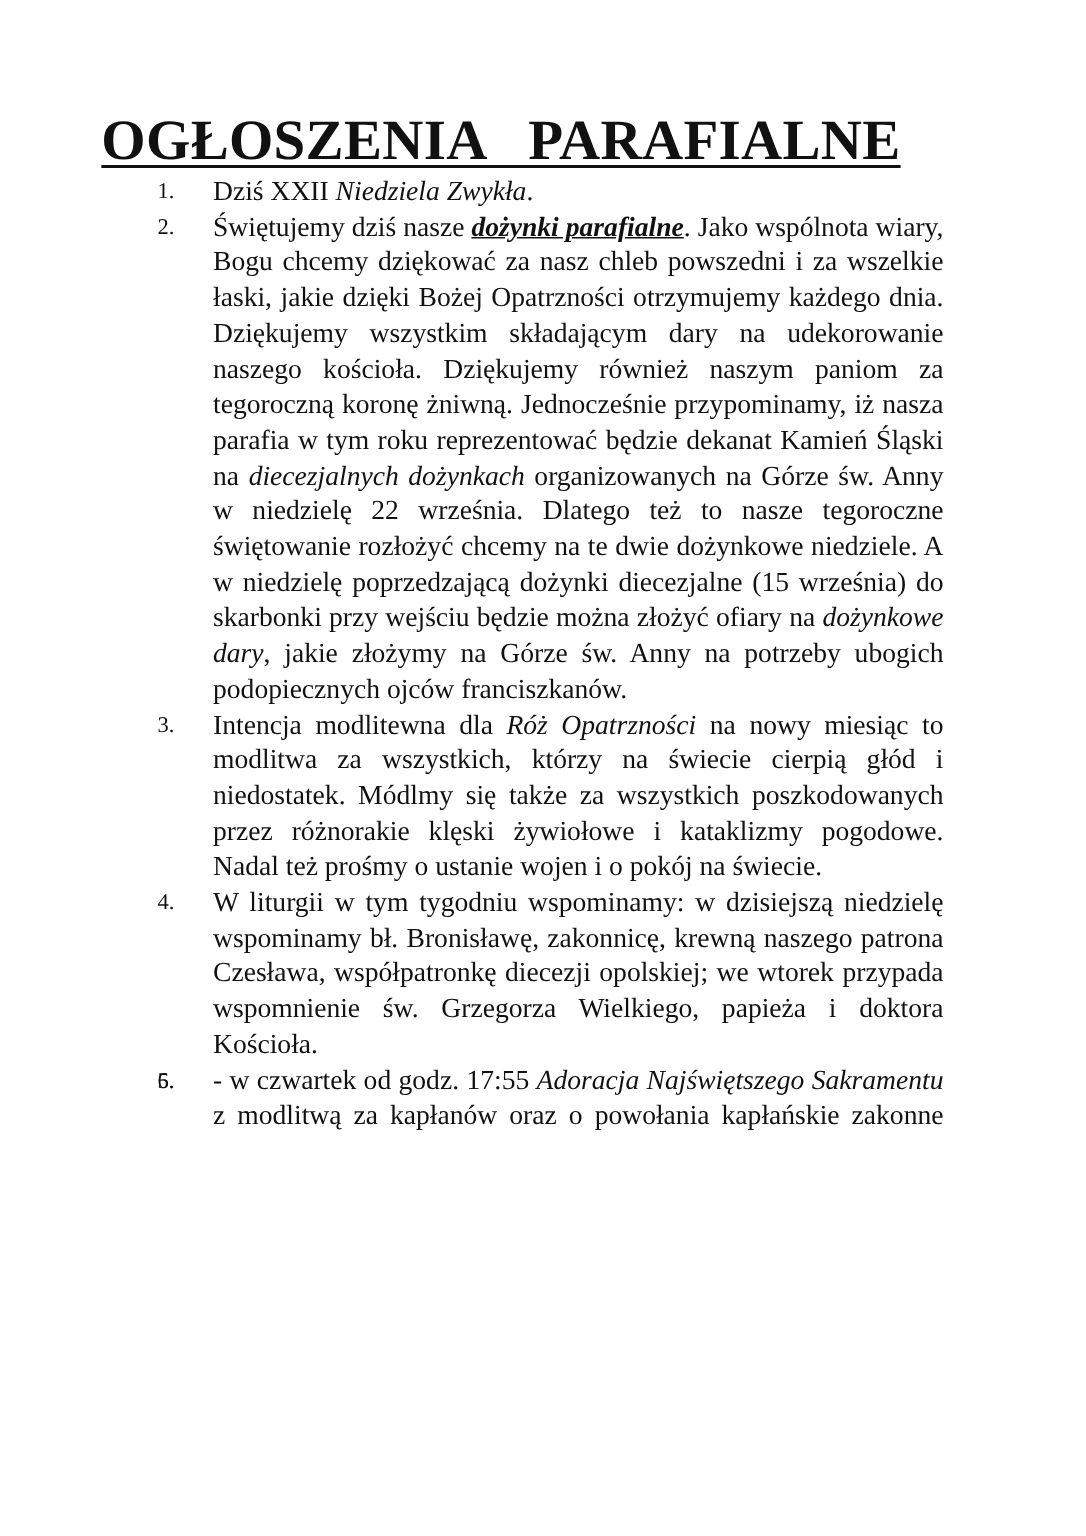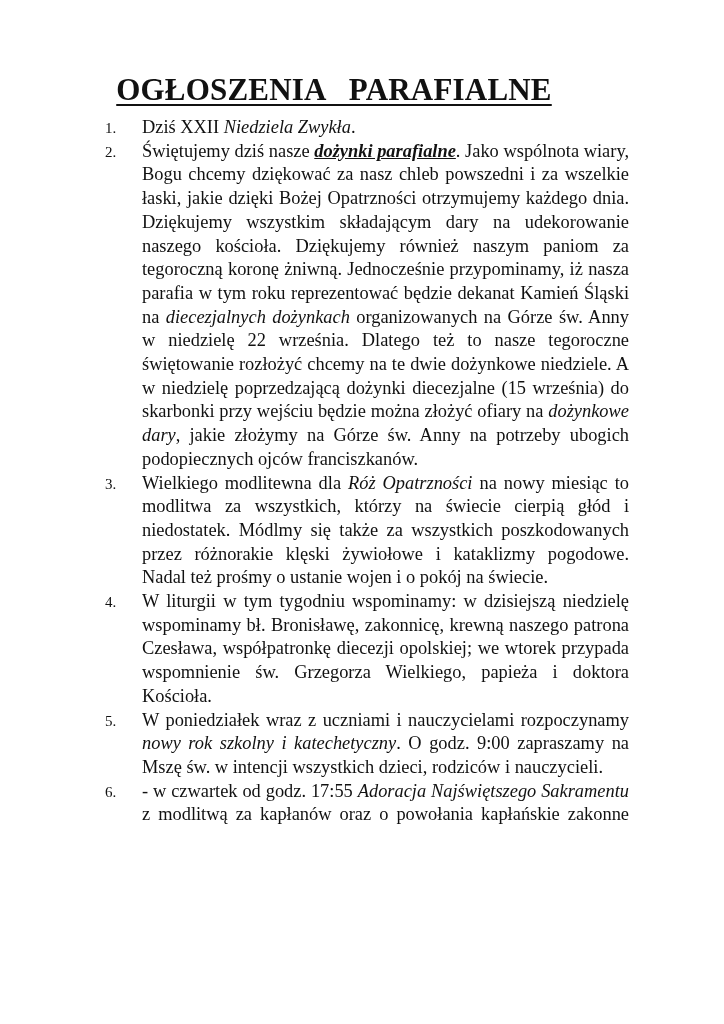--- a/index.html
+++ b/index.html
@@ -1,19 +1,19 @@
 <!DOCTYPE html>
 <html><head>
   <meta charset="utf-8">
   <style>
     html, body { margin: 0; padding: 0; background: #ffffff; }
     body { width: 724px; height: 1024px; position: relative; overflow: hidden;
            font-family: "Liberation Serif", "DejaVu Serif", serif; color: #111; }
     .title { position: absolute; left: 0; top: 72px; width: 668px; text-align: center;
-             font-size: 31px; font-weight: bold; letter-spacing: 0.2px; }
+             font-size: 38px; font-weight: bold; letter-spacing: 0.2px; }
     .title span { text-decoration: underline; text-decoration-thickness: 2px; text-underline-offset: 4px; white-space: pre; }
     .list { position: absolute; left: 105px; top: 116px; width: 524px; margin: 0; padding: 0; list-style: none; }
     .item { position: relative; padding-left: 37px; font-size: 18.4px; line-height: 23.7px; }
     .num { position: absolute; left: 0; top: 1px; font-size: 15px; width: 22px; }
     .para { text-align: justify; text-align-last: left; }
     .para.justify-last { text-align-last: justify; }
     i { }
     b.uline { font-weight: bold; font-style: italic; text-decoration: underline; font-family: Liberation Serif, serif; }
     .sub { display: block; text-align: justify; }
   </style>
@@ -28,27 +28,26 @@
   <li class="item">
     <span class="num">1.</span>
     <div class="para"><span>Dziś XXII </span><i>Niedziela Zwykła</i><span>.</span></div>
   </li>
   <li class="item">
     <span class="num">2.</span>
     <div class="para"><span>Świętujemy dziś nasze </span><b class="uline">dożynki parafialne</b><span>. Jako wspólnota wiary, Bogu chcemy dziękować za nasz chleb powszedni i za wszelkie łaski, jakie dzięki Bożej Opatrzności otrzymujemy każdego dnia. Dziękujemy wszystkim składającym dary na udekorowanie naszego kościoła. Dziękujemy również naszym paniom za tegoroczną koronę żniwną. Jednocześnie przypominamy, iż nasza parafia w tym roku reprezentować będzie dekanat Kamień Śląski na </span><i>diecezjalnych dożynkach</i><span> organizowanych na Górze św. Anny w niedzielę 22 września. Dlatego też to nasze tegoroczne świętowanie rozłożyć chcemy na te dwie dożynkowe niedziele. A w niedzielę poprzedzającą dożynki diecezjalne (15 września) do skarbonki przy wejściu będzie można złożyć ofiary na </span><i>dożynkowe dary</i><span>, jakie złożymy na Górze św. Anny na potrzeby ubogich podopiecznych ojców franciszkanów.</span></div>
   </li>
   <li class="item">
     <span class="num">3.</span>
-    <div class="para"><span>Wielkiego modlitewna dla </span><i>Róż Opatrzności</i><span> na nowy miesiąc to modlitwa za wszystkich, którzy na świecie cierpią głód i niedostatek. Módlmy się także za wszystkich poszkodowanych przez różnorakie klęski żywiołowe i kataklizmy pogodowe. Nadal też prośmy o ustanie wojen i o pokój na świecie.</span></div>
+    <div class="para"><span>Intencja modlitewna dla </span><i>Róż Opatrzności</i><span> na nowy miesiąc to modlitwa za wszystkich, którzy na świecie cierpią głód i niedostatek. Módlmy się także za wszystkich poszkodowanych przez różnorakie klęski żywiołowe i kataklizmy pogodowe. Nadal też prośmy o ustanie wojen i o pokój na świecie.</span></div>
   </li>
   <li class="item">
     <span class="num">4.</span>
     <div class="para"><span>W liturgii w tym tygodniu wspominamy: w dzisiejszą niedzielę wspominamy bł. Bronisławę, zakonnicę, krewną naszego patrona Czesława, współpatronkę diecezji opolskiej; we wtorek przypada wspomnienie św. Grzegorza Wielkiego, papieża i doktora Kościoła.</span></div>
   </li>
   <li class="item">
     <span class="num">5.</span>
-    <div class="para"><span>W poniedziałek wraz z uczniami i nauczycielami rozpoczynamy </span><i>nowy rok szkolny i katechetyczny</i><span>. O godz. 9:00 zapraszamy na Mszę św. w intencji wszystkich dzieci, rodziców i nauczycieli.</span></div>
   </li>
   <li class="item">
     <span class="num">6.</span>
     <div class="para sub justify-last"><span>- w czwartek od godz. 17:55 </span><i>Adoracja Najświętszego Sakramentu</i><span> z modlitwą za kapłanów oraz o powołania kapłańskie zakonne</span></div>
   </li>
 </ol>
 
 </body></html>

